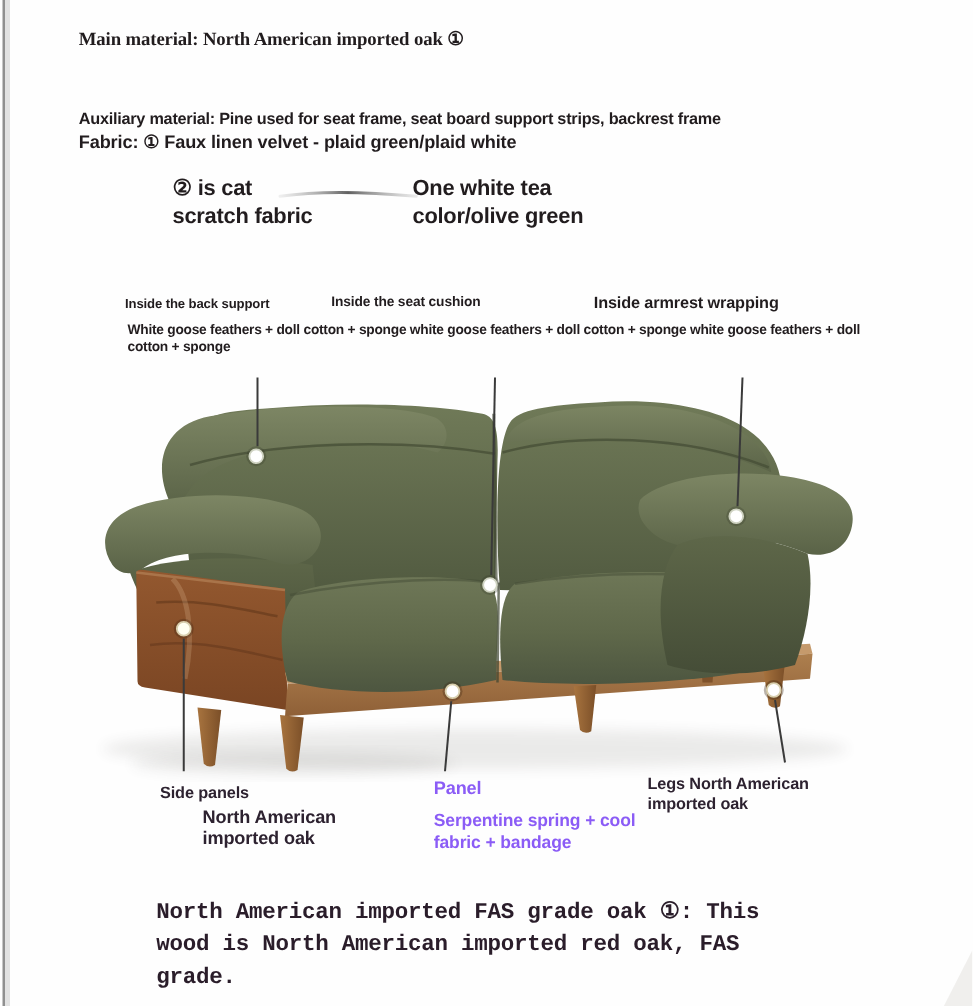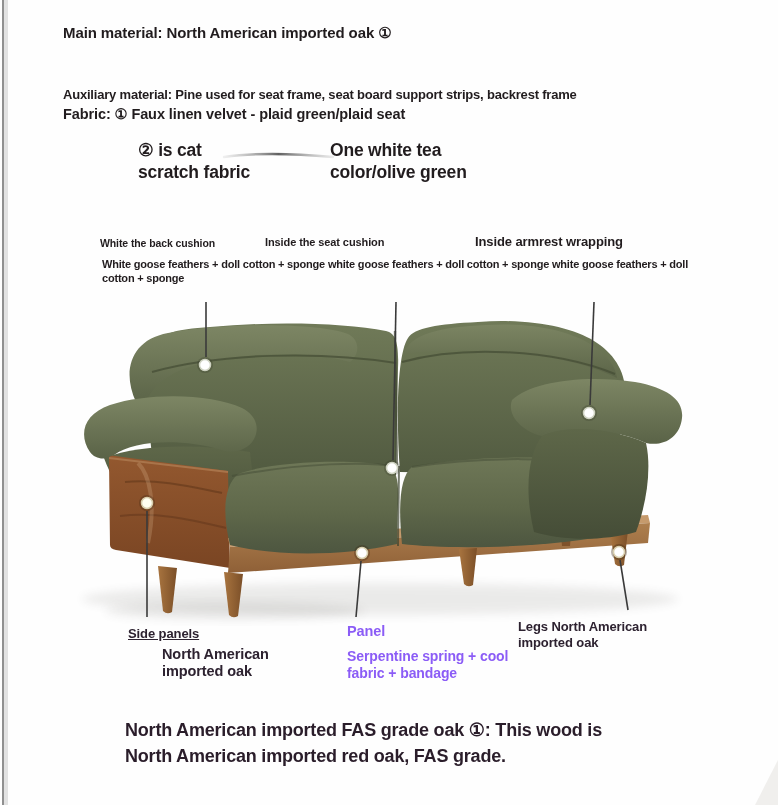--- a/index.html
+++ b/index.html
@@ -154,43 +154,43 @@
       </g>
     <g>
         <circle cx="619" cy="552" r="8" fill="#3a240f" opacity="0.35"></circle>
         <circle cx="619" cy="552" r="5.5" fill="#ffffff" stroke="#d8cfae" stroke-width="1.5"></circle>
       </g>
   </g>
 
   <path d="M755,805 L778,760 L778,805 Z" fill="#e9e8e5" opacity="0.7"></path>
 </svg>
 
-<div class="t" style="left:63px;top:24px;font-size:15px;">Main material: North American imported oak ①</div>
+<div class="t" style="left:63px;top:24px;font-size:15px;font-family:Liberation Serif, serif;">Main material: North American imported oak ①</div>
 
 <div class="t" style="left:63px;top:67px;font-size:13px;letter-spacing:-0.2px;margin-top:20px;">Auxiliary material: Pine used for seat frame, seat board support strips, backrest frame</div>
 
-<div class="t" style="left:63px;top:106px;font-size:14.5px;">Fabric: ① Faux linen velvet - plaid green/plaid seat</div>
+<div class="t" style="left:63px;top:106px;font-size:14.5px;">Fabric: ① Faux linen velvet - plaid green/plaid white</div>
 
 <div class="t" style="left:138px;top:140px;font-size:17.5px;line-height:21.5px;letter-spacing:-0.2px;">② is cat
 scratch fabric</div>
 
 <div class="t" style="left:330px;top:140px;width:173px;font-size:17.5px;line-height:21.5px;letter-spacing:-0.2px;">One white tea
 color/olive green</div>
 
-<div class="t" style="left:100px;top:237px;font-size:10.5px;">White the back cushion</div>
+<div class="t" style="left:100px;top:237px;font-size:10.5px;">Inside the back support</div>
 
 <div class="t" style="left:265px;top:236px;font-size:11px;">Inside the seat cushion</div>
 
 <div class="t" style="left:475px;top:234px;font-size:13px;">Inside armrest wrapping</div>
 
 <div class="t" style="left:102px;top:257px;width:600px;font-size:11px;line-height:14.2px;letter-spacing:-0.2px;">White goose feathers + doll cotton + sponge white goose feathers + doll cotton + sponge white goose feathers + doll cotton + sponge</div>
 
-<div class="t" style="left:128px;top:626px;font-size:13px;color:#2d2230;text-decoration:underline;">Side panels</div>
+<div class="t" style="left:128px;top:626px;font-size:13px;color:#2d2230;">Side panels</div>
 
 <div class="t" style="left:128px;top:646px;width:130px;font-size:14.5px;line-height:17px;color:#2d2230;margin-left:34px;">North American imported oak</div>
 
 <div class="t" style="left:347px;top:623px;font-size:14.5px;color:#8b5cf6;">Panel</div>
 
 <div class="t" style="left:347px;top:648px;width:190px;font-size:14px;line-height:17px;color:#8b5cf6;">Serpentine spring + cool fabric + bandage</div>
 
 <div class="t" style="left:518px;top:619px;width:145px;font-size:13px;line-height:15.5px;color:#2d2230;">Legs North American imported oak</div>
 
-<div class="t" style="left:125px;top:717px;width:520px;font-size:18px;line-height:26px;letter-spacing:-0.2px;color:#2a1d2a;">North American imported FAS grade oak ①: This wood is North American imported red oak, FAS grade.</div>
+<div class="t" style="left:125px;top:717px;width:520px;font-size:18px;line-height:26px;letter-spacing:-0.2px;color:#2a1d2a;font-family:Liberation Mono, monospace;">North American imported FAS grade oak ①: This wood is North American imported red oak, FAS grade.</div>
 
 </body></html>

